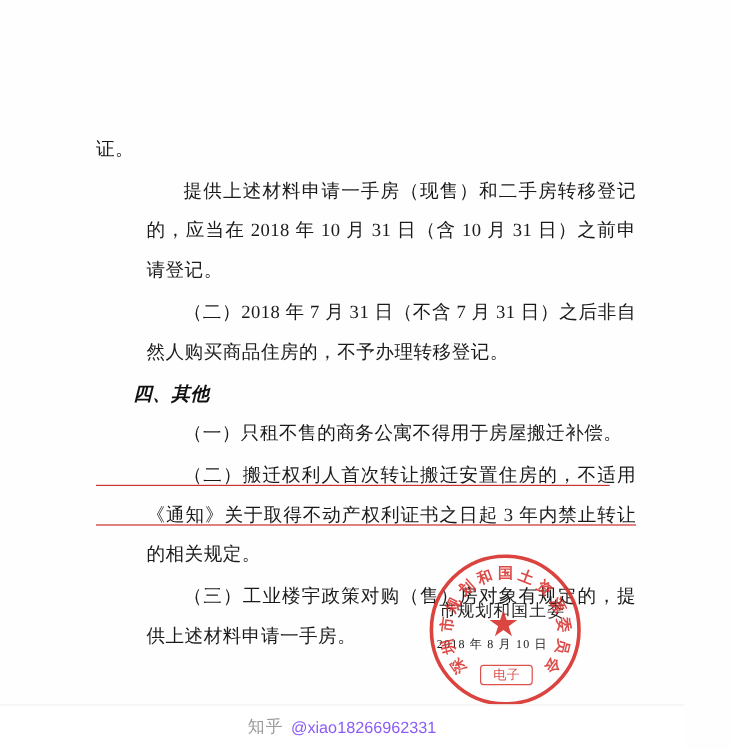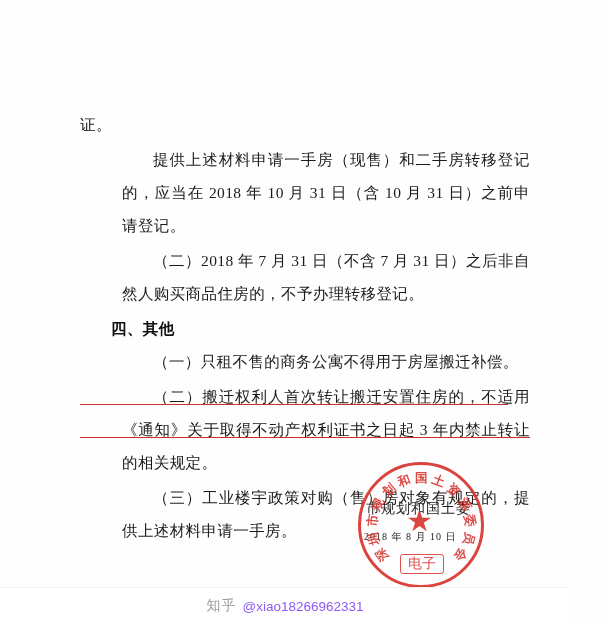--- a/index.html
+++ b/index.html
@@ -43,20 +43,21 @@
     margin-left: 42px;
   }
   .heading {
     font-size: 15.5px;
     line-height: 33px;
     letter-spacing: 0.4px;
     text-indent: 31px;
     font-weight: bold;
     color: #111111;
     margin: 0;
+    font-style: italic;
   }
   .underlined {
     position: relative;
   }
   .underlined .ul-line {
     position: absolute;
     left: 0;
     height: 1.4px;
     background: #cc2f2f;
   }
@@ -102,21 +103,21 @@
     transform-origin: 50% 50%;
     white-space: nowrap;
     font-family: "Liberation Serif", serif;
   }
   .seal .bottom-label {
     position: absolute;
     left: 42px;
     top: 92px;
     width: 44px;
     text-align: center;
-    font-size: 14px;
+    font-size: 11px;
     color: #d8332f;
     border: 1px solid #d8332f;
     border-radius: 3px;
     opacity: 0.85;
     padding: 0 2px;
     box-sizing: border-box;
   }
   .seal-date {
     position: absolute;
     left: 364px;

